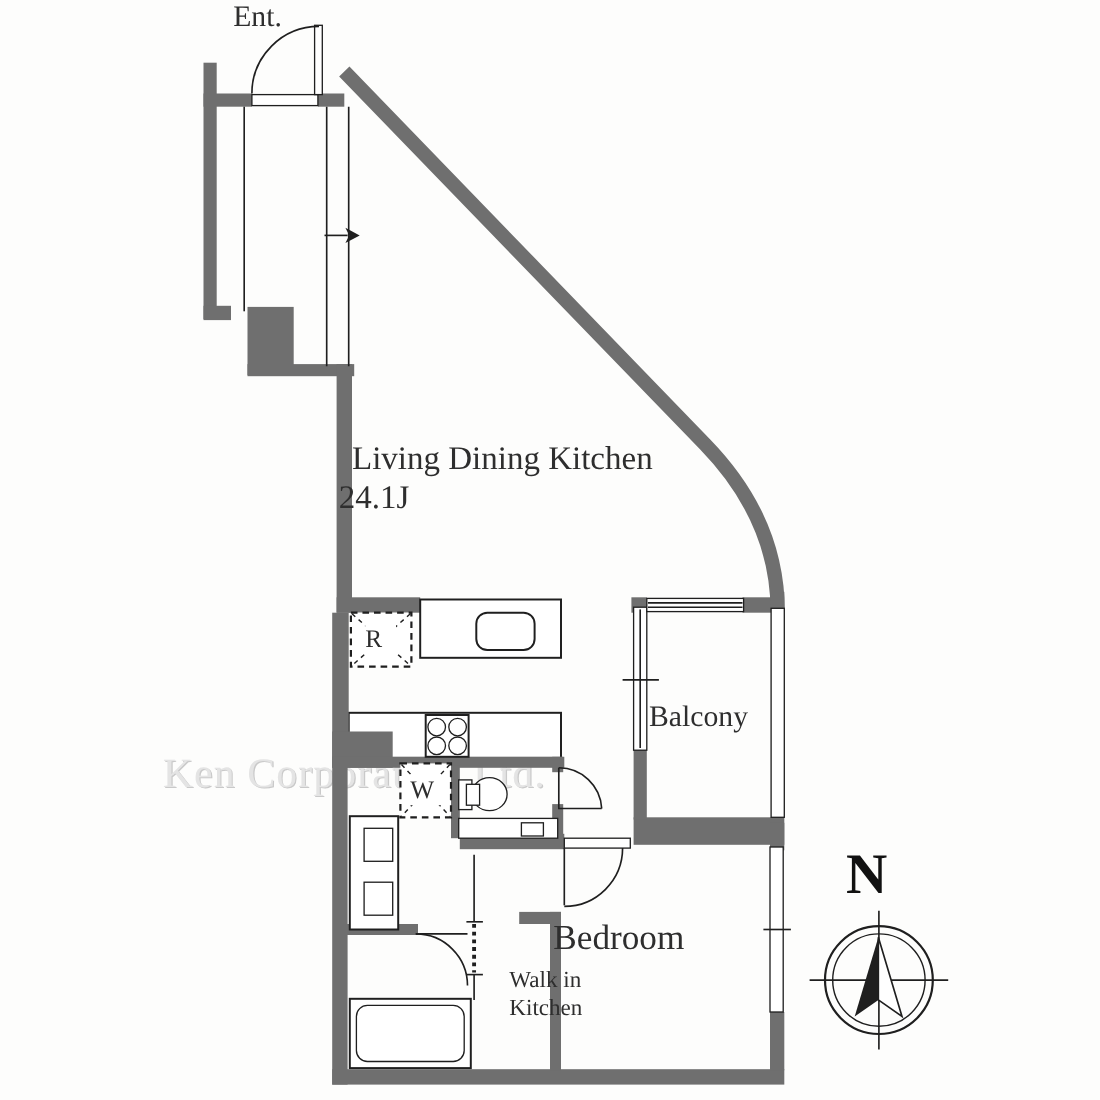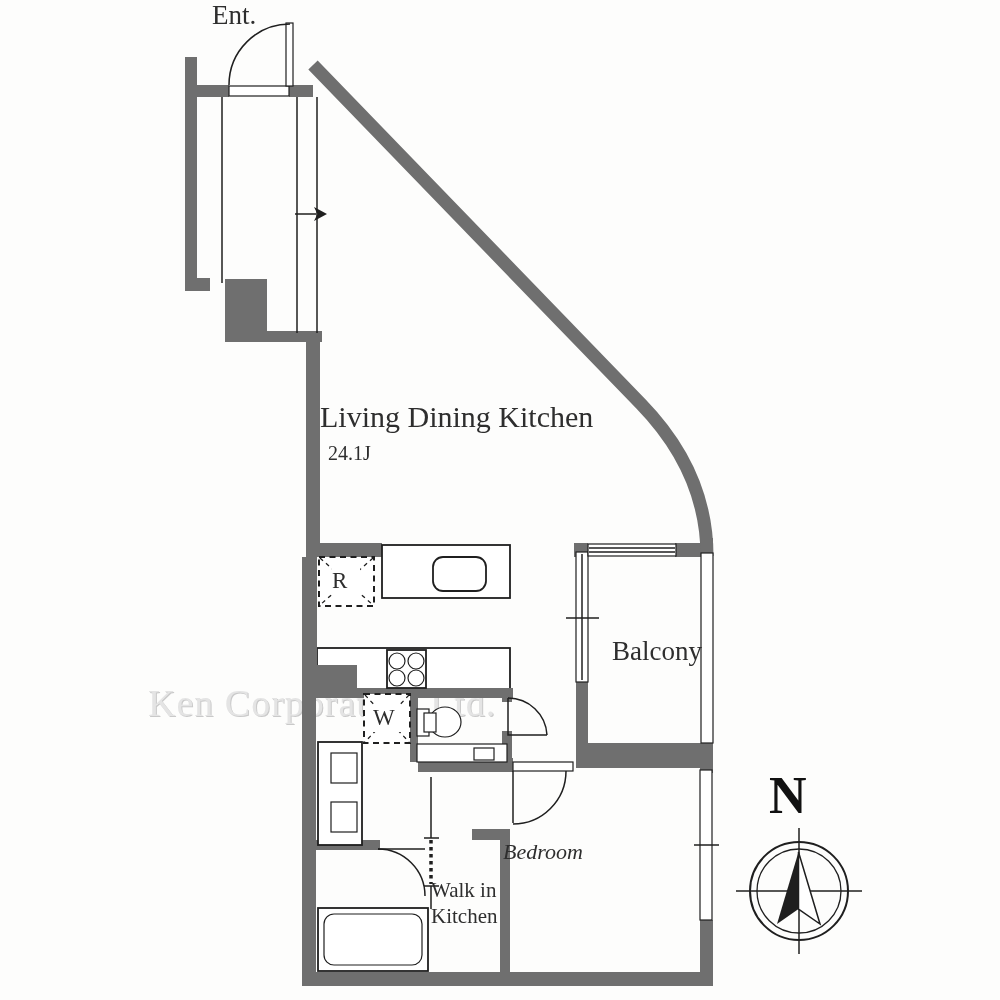--- a/index.html
+++ b/index.html
@@ -17,26 +17,26 @@
   .ln{stroke:var(--line); stroke-width:1.5; fill:none;}
   .fx{fill:#ffffff; stroke:var(--line); stroke-width:1.8;}
   .fxthin{fill:#ffffff; stroke:var(--line); stroke-width:1.2;}
   .dashbox{fill:#ffffff; stroke:var(--line); stroke-width:2; stroke-dasharray:6 4.5;}
   .dashln{stroke:var(--line); stroke-width:1.3; fill:none; stroke-dasharray:4 4;}
   .accordion{stroke:var(--line); stroke-width:3.5; stroke-dasharray:3.5 3.5; fill:none;}
   .solidfill{fill:var(--line); stroke:none;}
   .lbl{position:absolute; text-align:left; color:var(--text); white-space:nowrap;}
   .lbl-ent{left:212px; top:0px; width:80px; font-size:27px; line-height:30px;}
   .lbl-ldk-name{left:320px; top:400px; width:305px; font-size:30px; line-height:34px;font-family:Liberation Serif, serif;}
-  .lbl-ldk-size{left:328px; top:436px; width:305px; font-size:20px; line-height:34px;}
-  .lbl-balcony{left:590px; top:635px; width:112px; font-size:27px; line-height:32px;padding-left:22px;}
-  .lbl-bed-name{left:503px; top:835px; width:205px; font-size:22px; line-height:34px;font-style:italic;}
+  .lbl-ldk-size{left:308px; top:436px; width:305px; font-size:30px; line-height:34px;}
+  .lbl-balcony{left:590px; top:635px; width:112px; font-size:27px; line-height:32px;}
+  .lbl-bed-name{left:503px; top:835px; width:205px; font-size:32px; line-height:34px;}
   .lbl-bed-size{left:503px; top:871px; width:205px; font-size:30px; line-height:34px;}
   .lbl-wic{left:431px; top:877px; width:78px; font-size:21px; line-height:26px;}
-  .lbl-wic span{display:block;}
+  .lbl-wic span{display:block;margin-left:32px;}
   .lbl-r{left:332px; top:567px; width:28px; height:28px; font-size:23px; line-height:28px; background:#ffffff;}
   .lbl-w{left:373px; top:704px; width:28px; height:28px; font-size:23px; line-height:28px; background:#ffffff;}
   .lbl-n{left:769px; top:768px; width:56px; font-size:52px; line-height:56px; font-weight:bold; color:#111;}
   .lbl-watermark{
     left:148px; top:681px; width:704px; font-size:38px; line-height:44px;
     color:var(--watermark); text-shadow:1px 1px 0 #c9c9c9; letter-spacing:1px;
   }
 </style>
 </head>
 <body>

